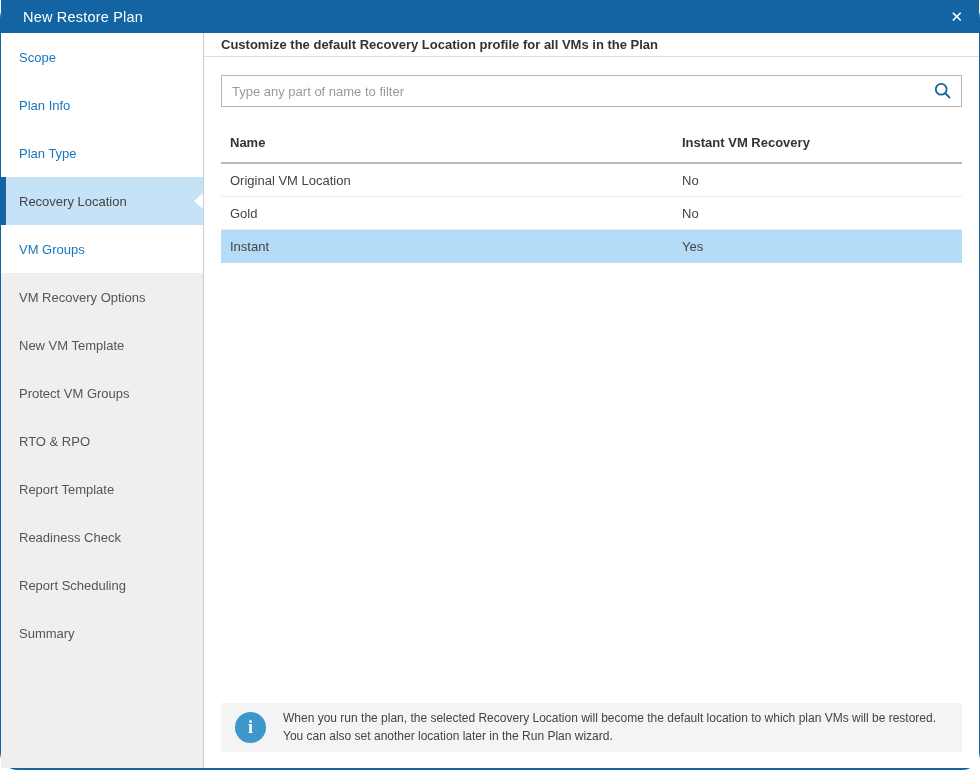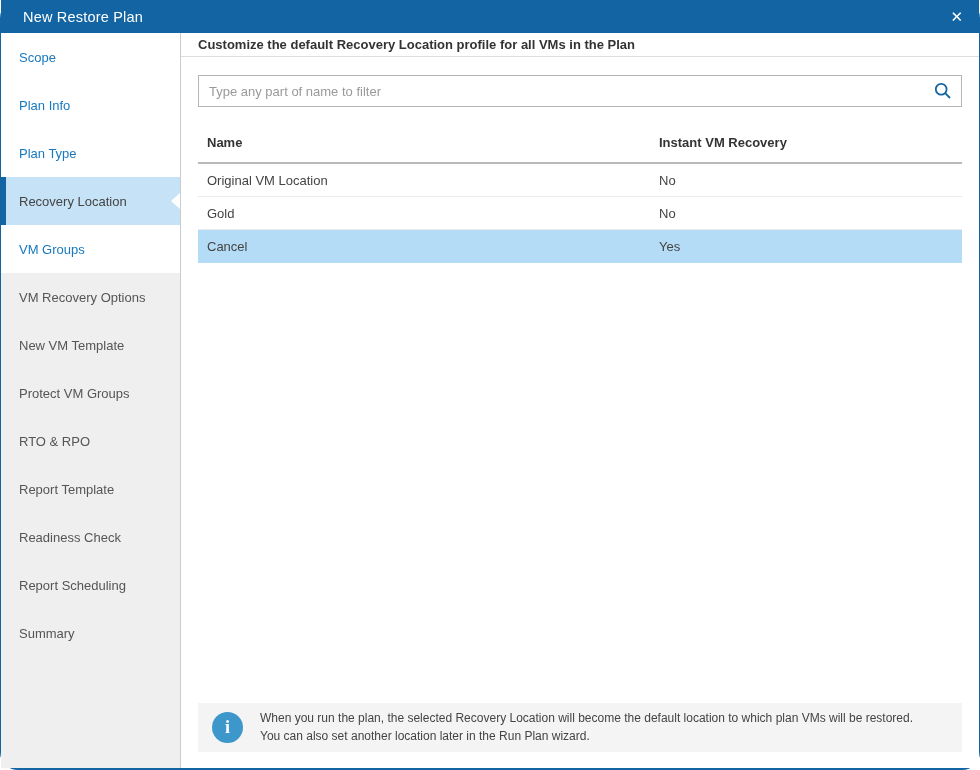--- a/index.html
+++ b/index.html
@@ -23,21 +23,21 @@
     display:flex; align-items:center;
     padding:0 16px 0 22px;
   }
   .titlebar .title { font-size:14.5px; letter-spacing:.2px; }
   .titlebar .close { margin-left:auto; font-size:15px; line-height:1; cursor:pointer; }
 
   
   .body { flex:1; display:flex; min-height:0; }
 
   .sidebar {
-    width:180px; flex-shrink:0;
+    width:203px; flex-shrink:0;
     border-right:1px solid #ccc;
     display:flex; flex-direction:column;
     background:#fff;
   }
   .step {
     height:48px; flex-shrink:0;
     display:flex; align-items:center;
     padding-left:18px; font-size:13px;
     position:relative;
   }
@@ -203,21 +203,21 @@
           <div class="rows">
             <div class="trow">
               <div class="c1">Original VM Location</div>
               <div class="c2">No</div>
             </div>
             <div class="trow">
               <div class="c1">Gold</div>
               <div class="c2">No</div>
             </div>
             <div class="trow selected">
-              <div class="c1">Cancel</div>
+              <div class="c1">Instant</div>
               <div class="c2">Yes</div>
             </div>
           </div>
         </div>
 
         <div class="note">
           <div class="note-icon">i</div>
           <div class="note-text">When you run the plan, the selected Recovery Location will become the default location to which plan VMs will be restored. You can also set another location later in the Run Plan wizard.</div>
         </div>
 

